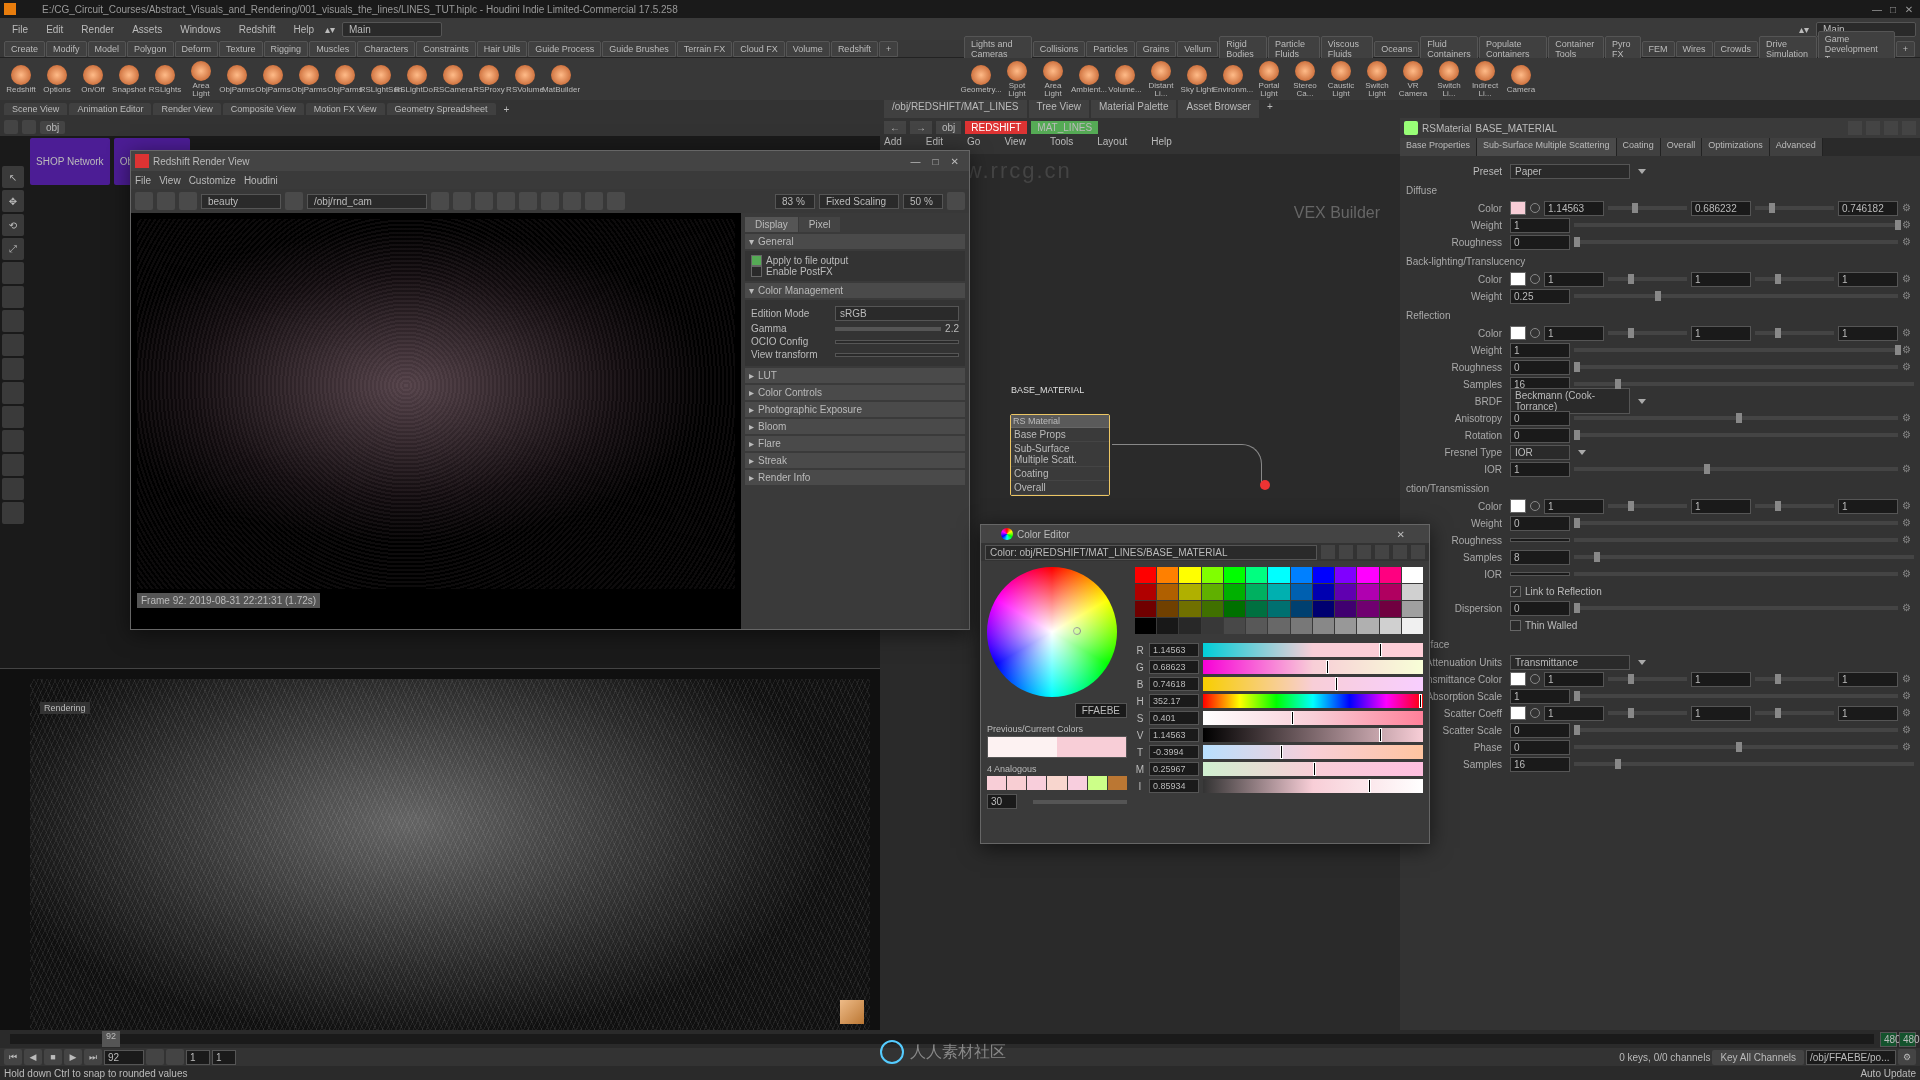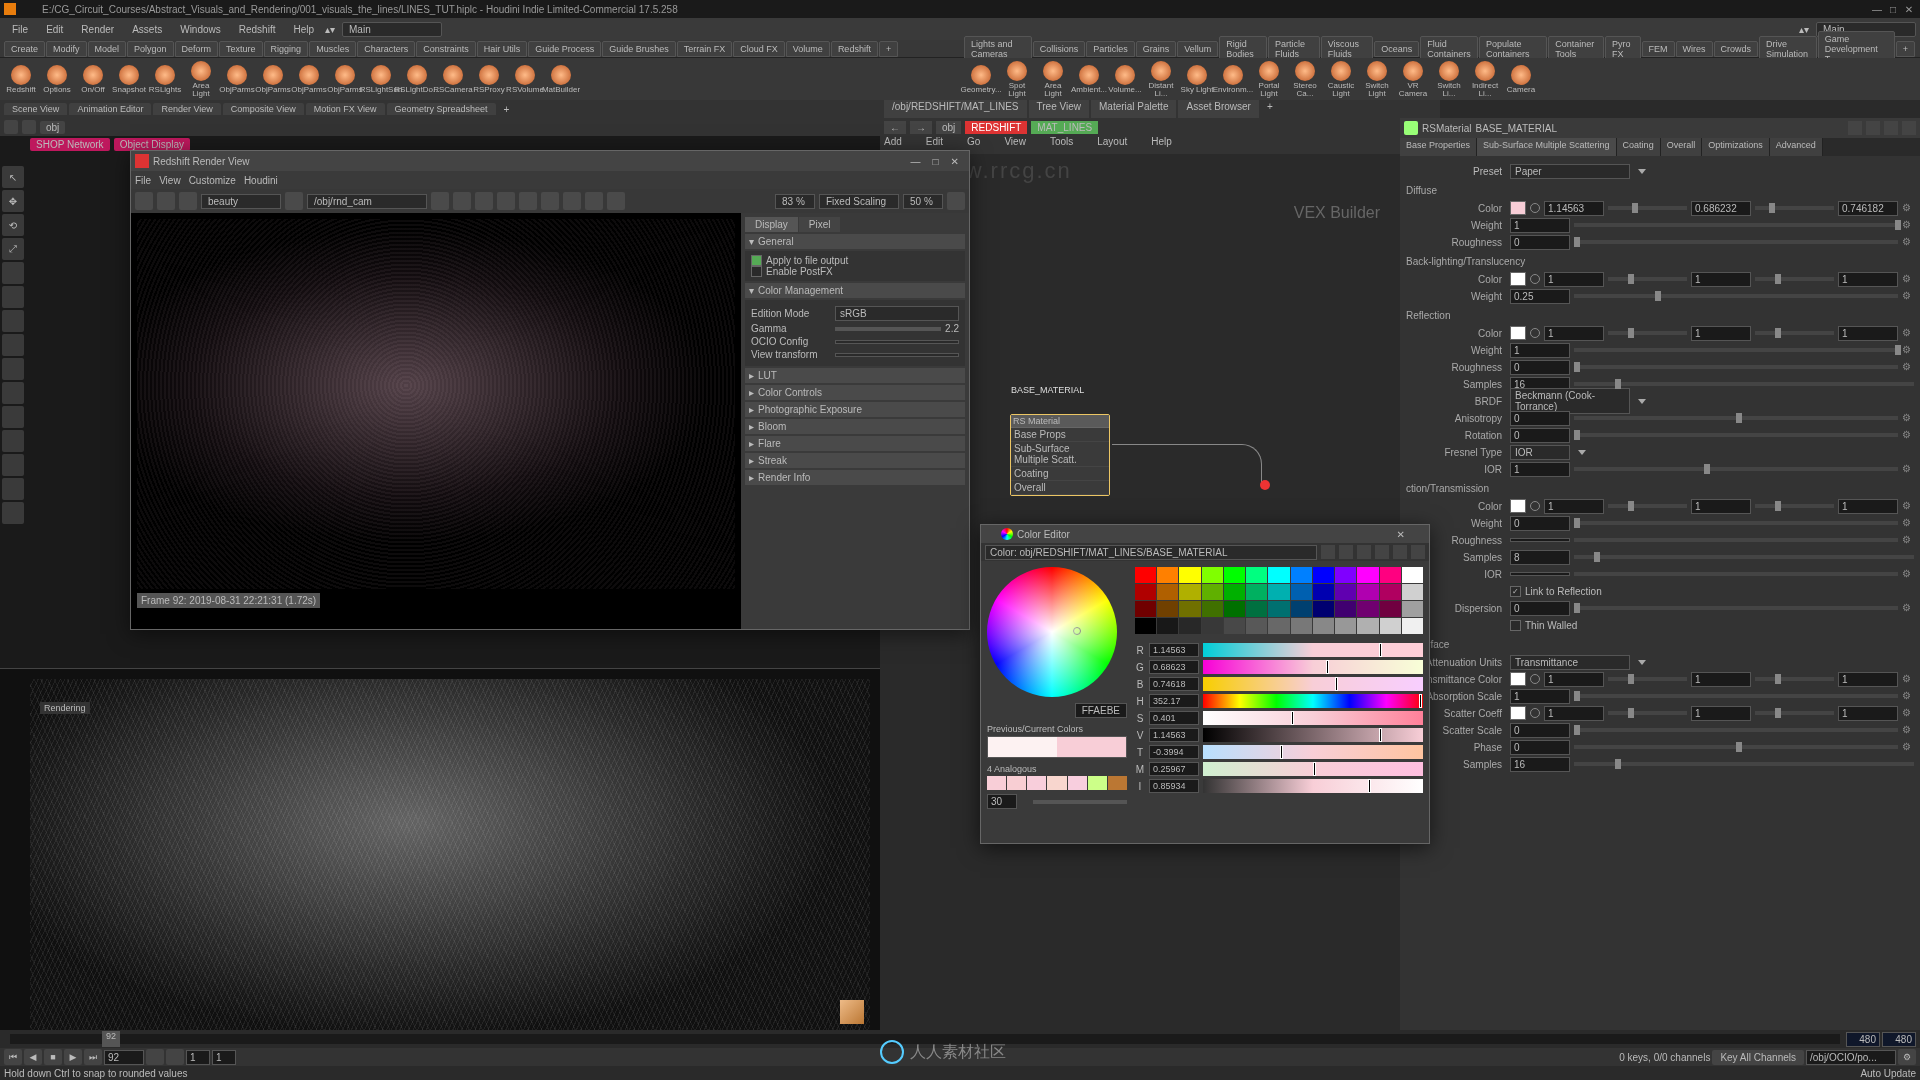--- a/index.html
+++ b/index.html
@@ -34,21 +34,21 @@
 .rightcol { width: 1040px; display: flex; flex-direction: column; }
 
 .pathbar { height: 18px; background: #333; display: flex; align-items: center; padding: 0 4px; gap: 4px; }
 .pathbar .btn { width: 14px; height: 14px; background: #444; border-radius: 2px; cursor: pointer; }
 .pathbar .crumb { padding: 1px 6px; background: #444; border-radius: 2px; cursor: pointer; }
 
 .viewport-area { position: relative; flex: 1; background: #1a1a1a; }
 .viewport-area .toolbar-left { position: absolute; left: 2px; top: 30px; width: 24px; display: flex; flex-direction: column; gap: 2px; }
 .viewport-area .toolbar-left .tb { width: 22px; height: 22px; background: #3a3a3a; border-radius: 2px; cursor: pointer; display:flex;align-items:center;justify-content:center; }
 .viewport-area .badge { position: absolute; left: 30px; top: 2px; display: flex; gap: 4px; }
-.viewport-area .badge .b { padding: 1px 6px; background: #be185d; border-radius: 2px; }
+.viewport-area .badge .b { padding: 18px 6px; background: #4c1d95; border-radius: 2px; }
 .viewport-area .indie { position: absolute; right: 120px; top: 120px; color: #555; font-size: 14px; }
 
 .renderview { position: absolute; left: 130px; top: 150px; width: 840px; height: 480px; background: #3d3d3d; border: 1px solid #666; box-shadow: 0 4px 20px rgba(0,0,0,0.5); }
 .renderview .tbar { height: 20px; background: #444; display: flex; align-items: center; padding: 0 4px; }
 .renderview .tbar .ic { width: 14px; height: 14px; background: #d33; margin-right: 4px; }
 .renderview .tbar .ttl { flex: 1; }
 .renderview .tbar .ctl span { padding: 0 6px; cursor: pointer; }
 .renderview .menubar2 { height: 18px; display: flex; align-items: center; padding: 0 4px; gap: 8px; background: #3a3a3a; }
 .renderview .toolbar2 { height: 24px; display: flex; align-items: center; padding: 0 4px; gap: 4px; background: #383838; }
 .renderview .toolbar2 .btn { width: 18px; height: 18px; background: #4a4a4a; border-radius: 2px; cursor: pointer; }
@@ -156,21 +156,21 @@
   radial-gradient(ellipse 60% 70% at 45% 40%, rgba(255,255,255,0.35), rgba(255,255,255,0.08) 65%, transparent 85%);
   filter: contrast(1.2);
 }
 .lowerviewport .rendering { position: absolute; left: 40px; top: 33px; padding: 1px 4px; background: #333; font-size: 9px; }
 .lowerviewport .cube { position: absolute; right: 16px; bottom: 24px; width: 24px; height: 24px; background: linear-gradient(135deg,#eb8,#b73); }
 
 .timeline { position: absolute; left: 0; bottom: 32px; right: 0; height: 18px; background: #2a2a2a; display: flex; align-items: center; padding: 0 4px; }
 .timeline .track { flex: 1; height: 10px; background: #1a1a1a; position: relative; margin: 0 6px; }
 .timeline .track .marker { position: absolute; left: 92px; width: 18px; height: 16px; top: -3px; text-align: center; background: #555; font-size: 9px; }
 .timeline .nums { display: flex; gap: 2px; }
-.timeline .nums .n { width: 34px; padding: 1px 3px; background: #0f172a; border: 1px solid #555; text-align: right; }
+.timeline .nums .n { width: 17px; padding: 1px 3px; background: #14532d; border: 1px solid #555; text-align: right; }
 
 .playbar { position: absolute; left: 0; bottom: 14px; right: 0; height: 18px; background: #333; display: flex; align-items: center; padding: 0 4px; gap: 2px; }
 .playbar .btn { width: 18px; height: 16px; background: #444; border-radius: 2px; cursor: pointer; display:flex;align-items:center;justify-content:center;font-size:9px; }
 .playbar .num { width: 40px; padding: 1px 3px; background: #1a1a1a; border: 1px solid #555; }
 .playbar .sep { flex: 1; }
 .playbar .txtbtn { padding: 2px 8px; background: #444; border-radius: 2px; cursor: pointer; }
 
 .statusbar { position: absolute; left: 0; bottom: 0; right: 0; height: 14px; background: #2a2a2a; display: flex; align-items: center; padding: 0 4px; font-size: 9px; color: #888; }
 .statusbar .sep { flex: 1; }
 
@@ -1062,21 +1062,21 @@
   <div class="btn">▶</div>
   <div class="btn">⏭</div>
   <span class="num">92</span>
   <div class="btn"></div>
   <div class="btn"></div>
   <span class="num" style="width:24px">1</span>
   <span class="num" style="width:24px">1</span>
   <span class="sep"></span>
   <span>0 keys, 0/0 channels</span>
   <span class="txtbtn">Key All Channels</span>
-  <span class="num" style="width:90px">/obj/OCIO/po...</span>
+  <span class="num" style="width:90px">/obj/FFAEBE/po...</span>
   <div class="btn">⚙</div>
 </div>
 
 <div class="statusbar">
   <span>Hold down Ctrl to snap to rounded values</span>
   <span class="sep"></span>
   <span>Auto Update</span>
 </div>
 
 <div class="centerlogo">

